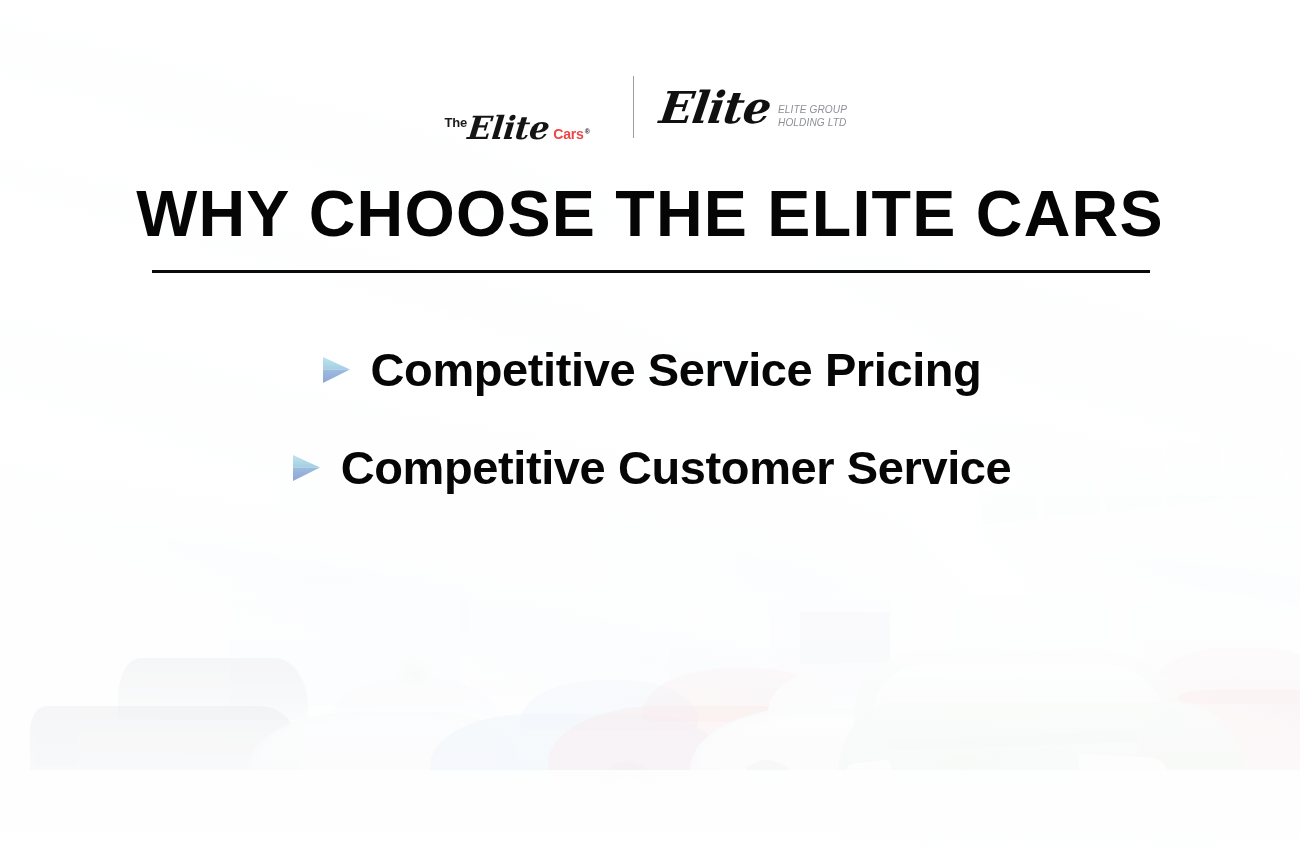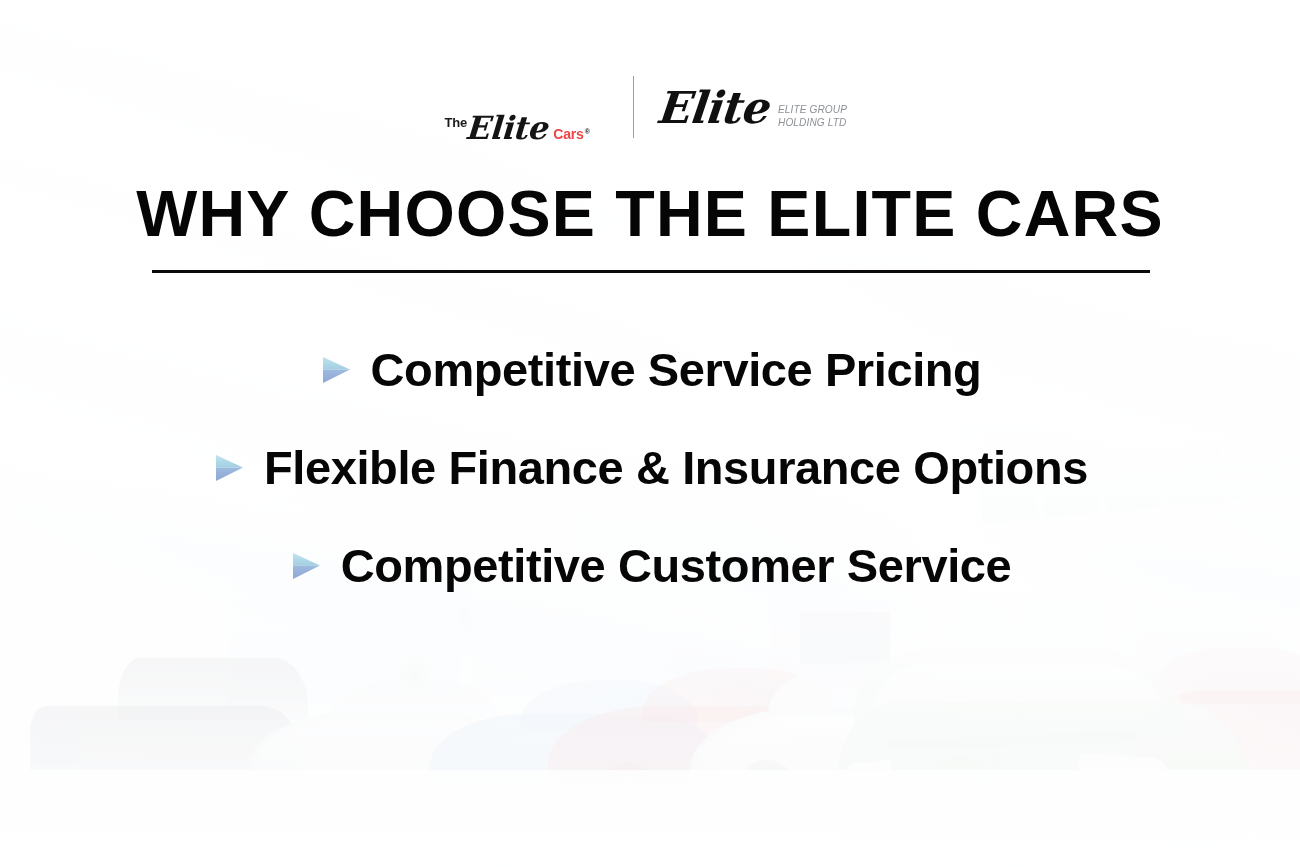--- a/index.html
+++ b/index.html
@@ -644,31 +644,20 @@
                 </linearGradient>
               </defs>
               <path d="M4 4 L31 16.4 L4 16.4 Z" fill="url(#agTop)"></path>
               <path d="M4 16.4 L31 16.4 L4 30 Z" fill="url(#agBot)"></path>
             </svg>
           </span>
           <span class="bullet-label">Competitive Service Pricing</span>
         </div>
       </div>
 
-      <div class="bullet">
-        <div class="bullet-inner">
-          <span class="arrow-icon">
-            <svg viewBox="0 0 34 34" width="34" height="34" aria-hidden="true">
-              <path d="M4 4 L31 16.4 L4 16.4 Z" fill="url(#agTop)"></path>
-              <path d="M4 16.4 L31 16.4 L4 30 Z" fill="url(#agBot)"></path>
-            </svg>
-          </span>
-          <span class="bullet-label">Flexible Finance &amp; Insurance Options</span>
-        </div>
-      </div>
 
       <div class="bullet">
         <div class="bullet-inner">
           <span class="arrow-icon">
             <svg viewBox="0 0 34 34" width="34" height="34" aria-hidden="true">
               <path d="M4 4 L31 16.4 L4 16.4 Z" fill="url(#agTop)"></path>
               <path d="M4 16.4 L31 16.4 L4 30 Z" fill="url(#agBot)"></path>
             </svg>
           </span>
           <span class="bullet-label">Competitive Customer Service</span>

